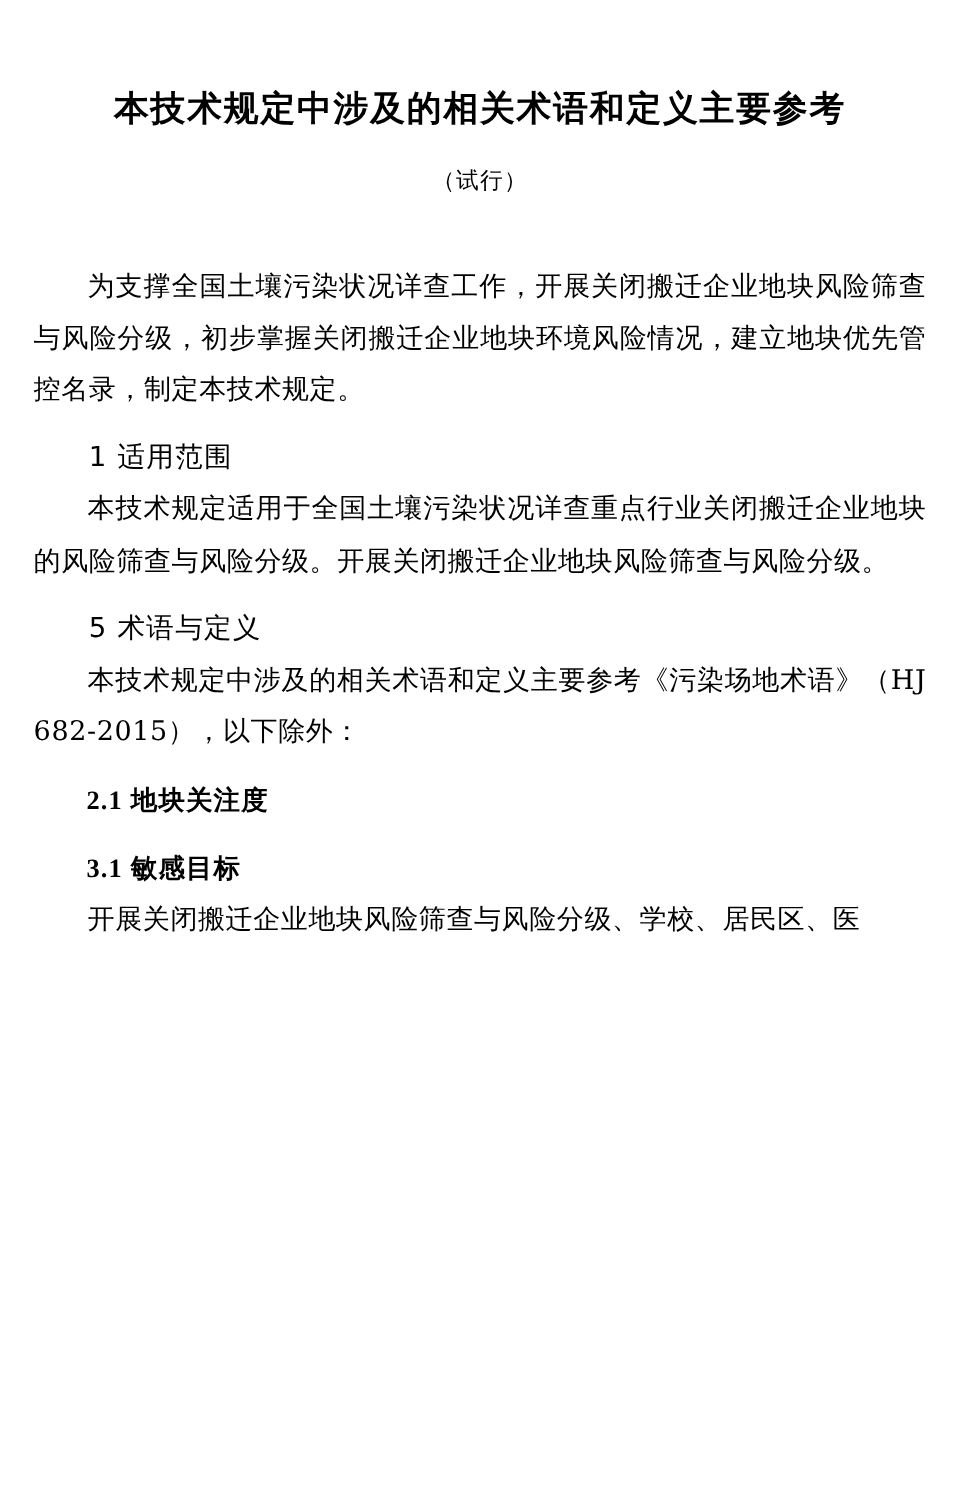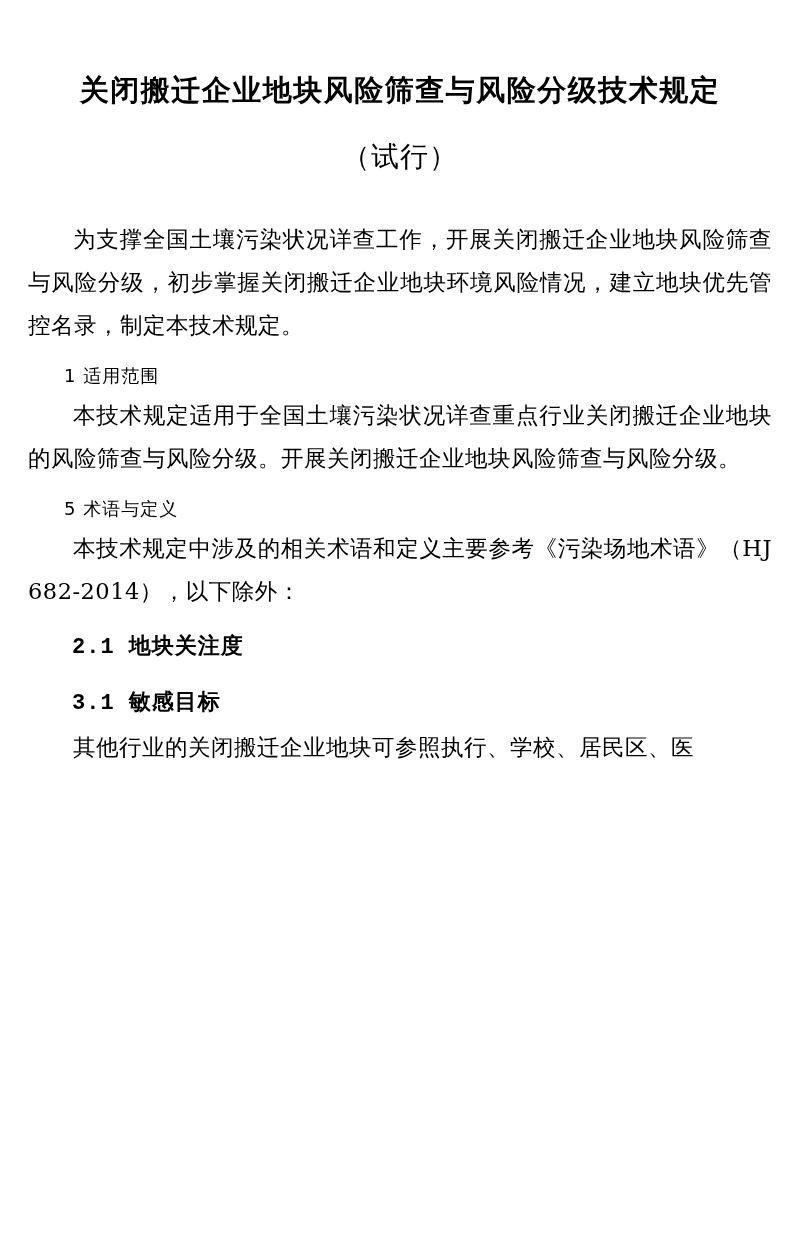--- a/index.html
+++ b/index.html
@@ -35,47 +35,47 @@
     font-family: "DejaVu Sans", "Liberation Sans", sans-serif;
     font-weight: bold;
     font-size: 29px;
     letter-spacing: 1.5px;
     margin: 72px 0 0 0;
     line-height: 1.3;
   }
   .doc-subtitle {
     text-align: center;
     font-family: "DejaVu Serif", "Liberation Serif", serif;
-    font-size: 28px;
+    font-size: 19px;
     letter-spacing: 1px;
     margin: 28px 0 0 0;
   }
   .body-block {
-    margin-top: 42px;
+    margin-top: 54px;
   }
   p.para {
     font-size: 22.5px;
     line-height: 1.92;
     margin: 0 0 0 0;
     text-align: justify;
     text-justify: inter-ideograph;
     text-indent: 2em;
     letter-spacing: 0.5px;
   }
   h2.heading {
     font-family: "DejaVu Sans", "Liberation Sans", sans-serif;
-    font-size: 18px;
+    font-size: 23px;
     font-weight: normal;
     line-height: 1.92;
     margin: 12px 0 0 0;
     text-indent: 2em;
     letter-spacing: 1px;
   }
   h3.subheading {
-    font-family: Liberation Mono, monospace;
+    font-family: Liberation Serif, serif;
     font-size: 22px;
     font-weight: bold;
     line-height: 1.92;
     margin: 14px 0 0 0;
     text-indent: 2em;
     letter-spacing: 1px;
   }
   .footer {
     position: absolute;
     right: 42px;
@@ -84,40 +84,40 @@
     font-family: Liberation Mono, monospace;
     letter-spacing: 2px;
   }
 </style>
 </head>
 <body>
 
 <div class="page">
 
 
-  <h1 class="doc-title">关闭搬迁企业地块风险筛查与风险分级技术规定</h1>
+  <h1 class="doc-title">本技术规定中涉及的相关术语和定义主要参考</h1>
 
   <div class="doc-subtitle">（试行）</div>
 
   <div class="body-block">
 
     <p class="para">为支撑全国土壤污染状况详查工作，开展关闭搬迁企业地块风险筛查与风险分级，初步掌握关闭搬迁企业地块环境风险情况，建立地块优先管控名录，制定本技术规定。</p>
 
     <h2 class="heading">1 适用范围</h2>
 
     <p class="para">本技术规定适用于全国土壤污染状况详查重点行业关闭搬迁企业地块的风险筛查与风险分级。开展关闭搬迁企业地块风险筛查与风险分级。</p>
 
     <h2 class="heading">5 术语与定义</h2>
 
-    <p class="para">本技术规定中涉及的相关术语和定义主要参考《污染场地术语》（HJ 682-2014），以下除外：</p>
+    <p class="para">本技术规定中涉及的相关术语和定义主要参考《污染场地术语》（HJ 682-2015），以下除外：</p>
 
     <h3 class="subheading">2.1 地块关注度</h3>
 
 
     <h3 class="subheading">3.1 敏感目标</h3>
 
-    <p class="para">其他行业的关闭搬迁企业地块可参照执行、学校、居民区、医</p>
+    <p class="para">开展关闭搬迁企业地块风险筛查与风险分级、学校、居民区、医</p>
 
   </div>
 
   <div class="footer">— 85 —</div>
 
 </div>
 
 </body></html>

